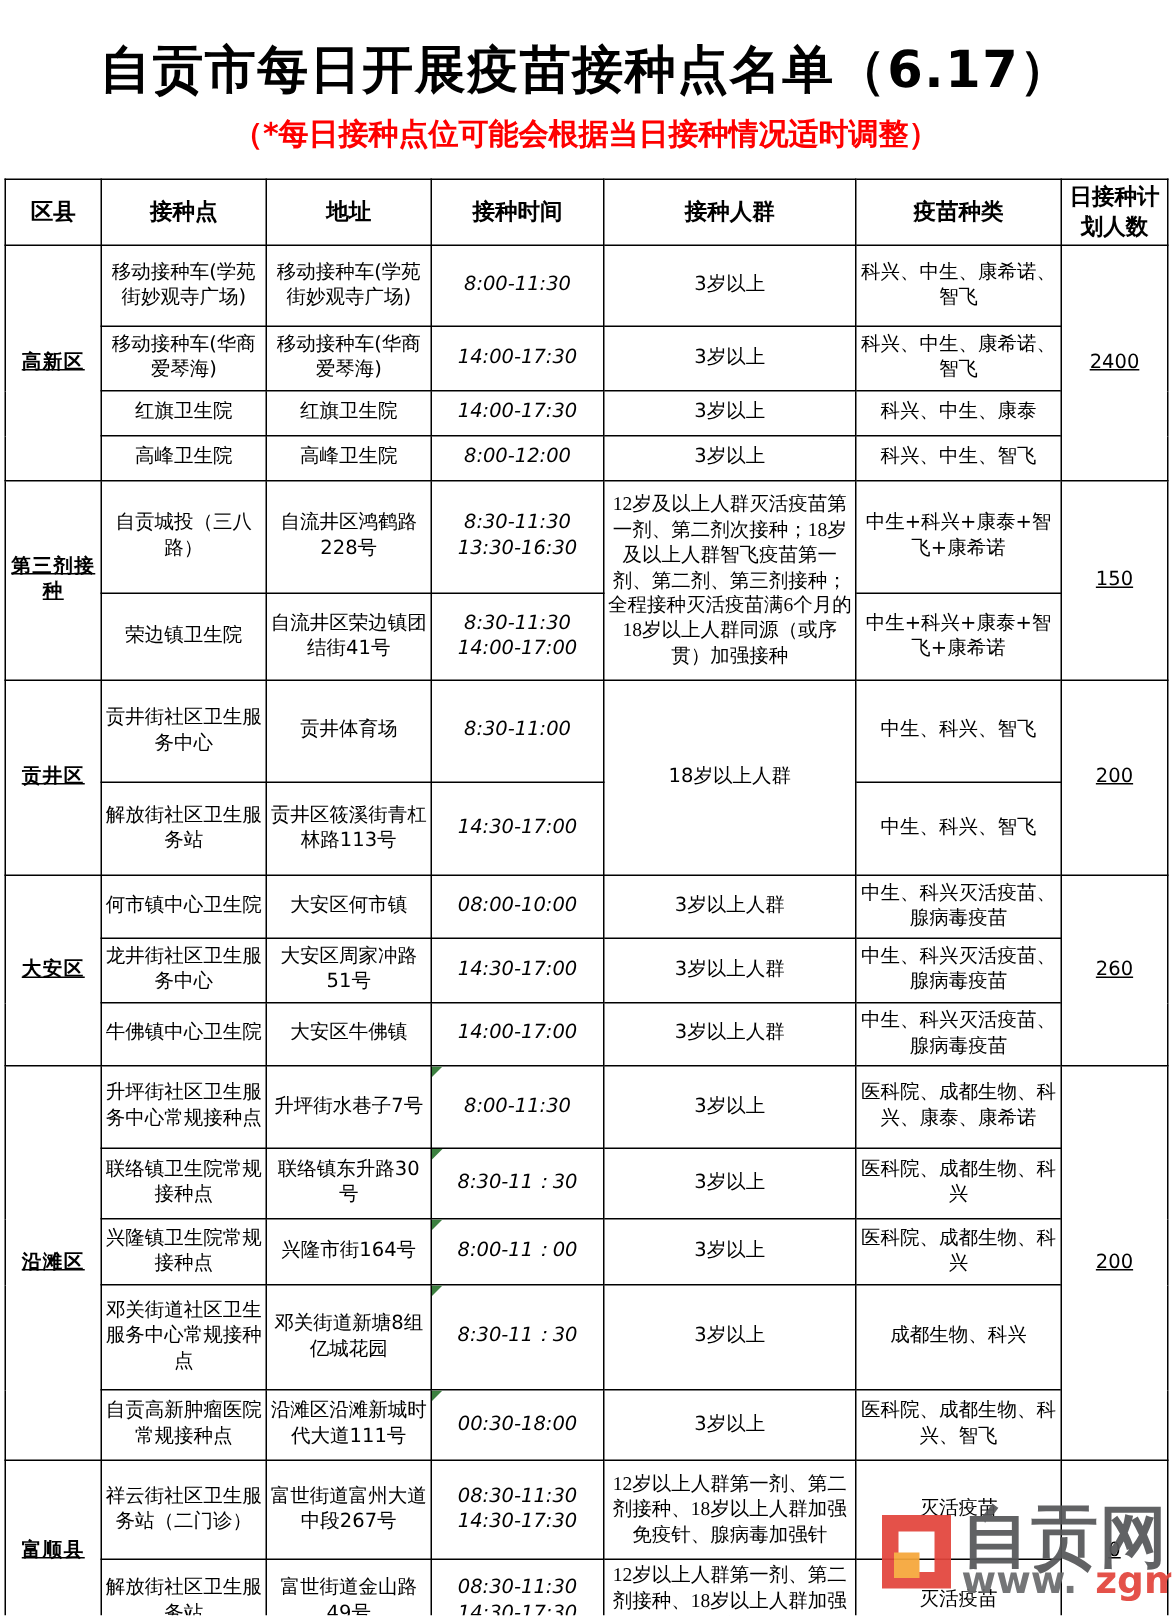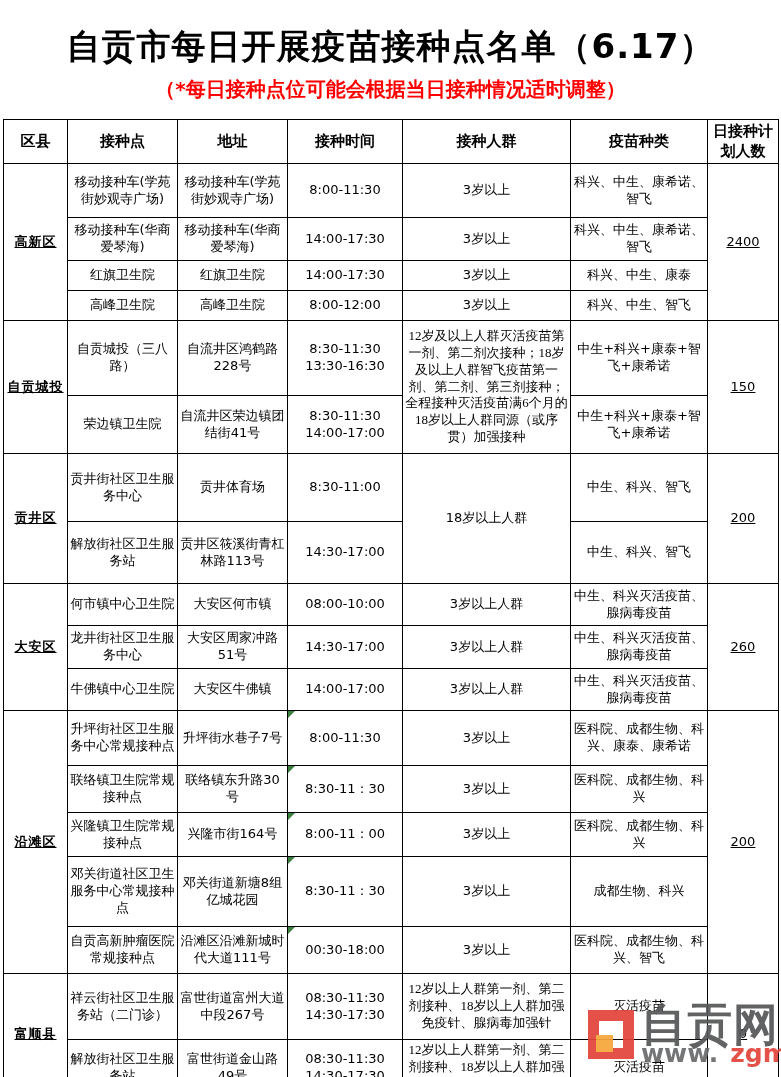--- a/index.html
+++ b/index.html
@@ -45,21 +45,21 @@
     font-size:15px;
     font-weight:bold;
     padding:2px 1px;
   }
   .c-region{
     font-weight:bold;
     font-size:15px;
     letter-spacing:1px;
     text-decoration:underline;
   }
-  .c-time{white-space:pre-line;position:relative;}
+  .c-time{white-space:pre-line;position:relative;font-style:italic;}
   .c-plan{font-size:13px;text-decoration:underline;}
   .c-group-long{
     font-size:13px;
     text-align:justify;
     padding:2px 5px;
     line-height:1.45;
     font-family:Liberation Serif, serif;
   }
   .corner-tri{
     position:absolute;
@@ -164,21 +164,21 @@
       </tr>
       <tr style="height:30px">
         <td>高峰卫生院</td>
         <td>高峰卫生院</td>
         <td class="c-time">8:00-12:00</td>
         <td>3岁以上</td>
         <td>科兴、中生、智飞</td>
       </tr>
 
       <tr style="height:75px">
-        <td class="c-region" rowspan="2">自贡城投</td>
+        <td class="c-region" rowspan="2">第三剂接种</td>
         <td>自贡城投（三八路）</td>
         <td>自流井区鸿鹤路228号</td>
         <td class="c-time">8:30-11:30
 13:30-16:30</td>
         <td class="c-group-long" rowspan="2">12岁及以上人群灭活疫苗第一剂、第二剂次接种；18岁及以上人群智飞疫苗第一剂、第二剂、第三剂接种；全程接种灭活疫苗满6个月的18岁以上人群同源（或序贯）加强接种</td>
         <td>中生+科兴+康泰+智飞+康希诺</td>
         <td class="c-plan" rowspan="2">150</td>
       </tr>
       <tr style="height:58px">
         <td>荣边镇卫生院</td>

